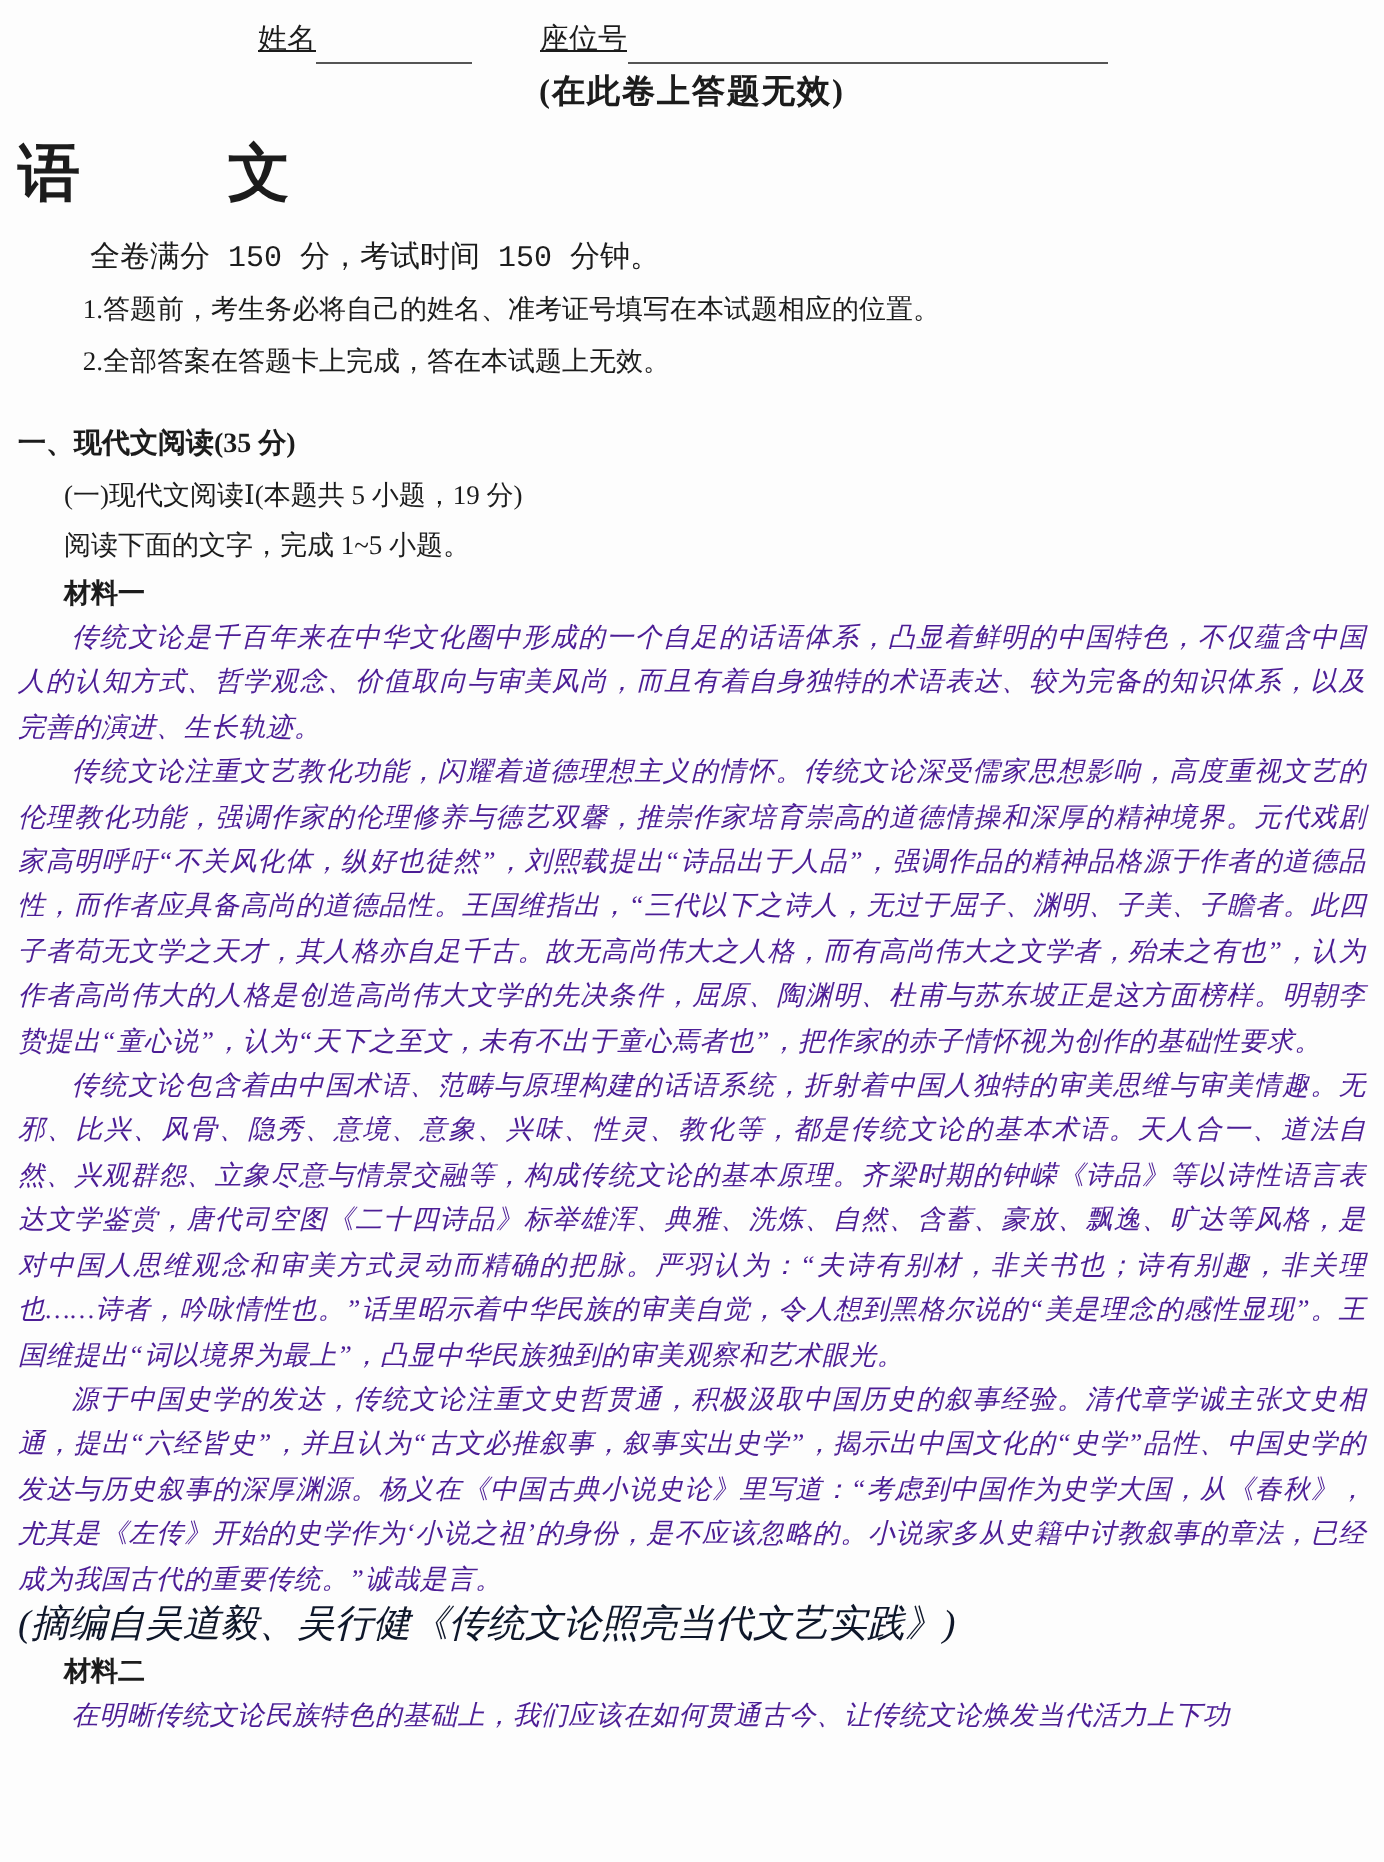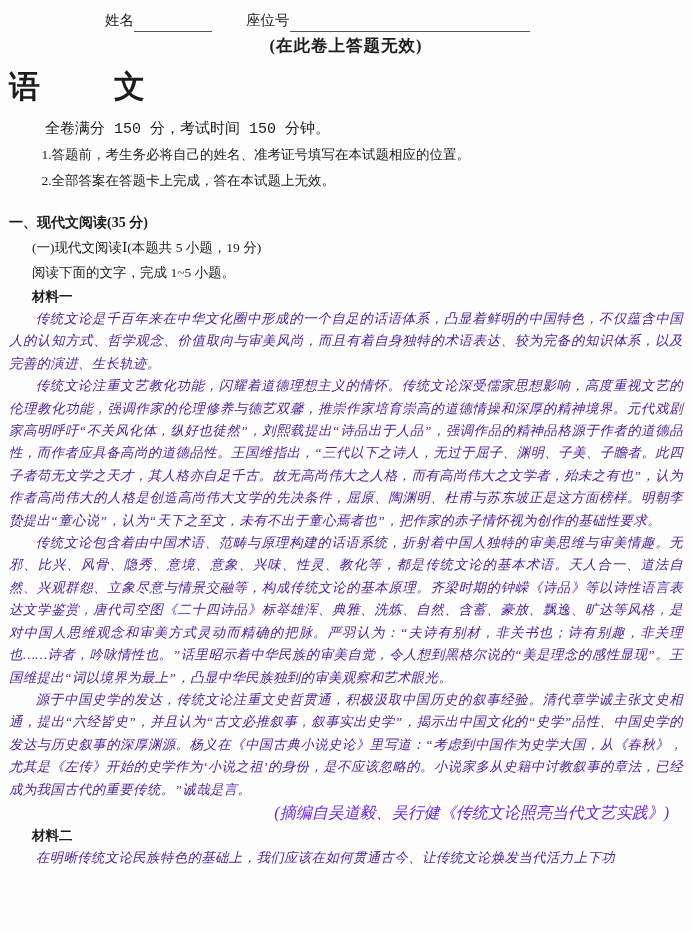--- a/index.html
+++ b/index.html
@@ -17,25 +17,26 @@
   .page {
     box-sizing: border-box;
     width: 692px;
     height: 931px;
     padding: 8px 9px 0 9px;
     background: #fdfdfd;
   }
 
   
   .header-row {
-    margin-left: 96px;
+    margin-left: 120px;
     font-size: 14.5px;
     height: 24px;
     line-height: 24px;
     white-space: nowrap;
+    text-decoration: underline;
   }
   .blank-line {
     display: inline-block;
     border-bottom: 1.2px solid #555;
     height: 16px;
     vertical-align: bottom;
   }
   .blank-short { width: 78px; margin-right: 34px; }
   .blank-long  { width: 240px; }
 
@@ -97,26 +98,25 @@
     font-size: 13.4px;
     line-height: 22.4px;
     text-align: justify;
     text-indent: 2em;
     margin: 0;
     font-style: italic;
     color: #4c1d95;
     letter-spacing: 0.4px;
   }
   .attribution {
-    font-size: 16px;
+    font-size: 19px;
     line-height: 23px;
-    text-align: right;
     padding-right: 14px;
     font-style: italic;
-    color: #6d28d9;
+    color: #0f172a;
   }
 </style>
 </head>
 <body>
 
 <div class="page">
 
   <div class="header-row">
     <span>姓名</span><span class="blank-line blank-short"></span><span>座位号</span><span class="blank-line blank-long"></span>
   </div>

